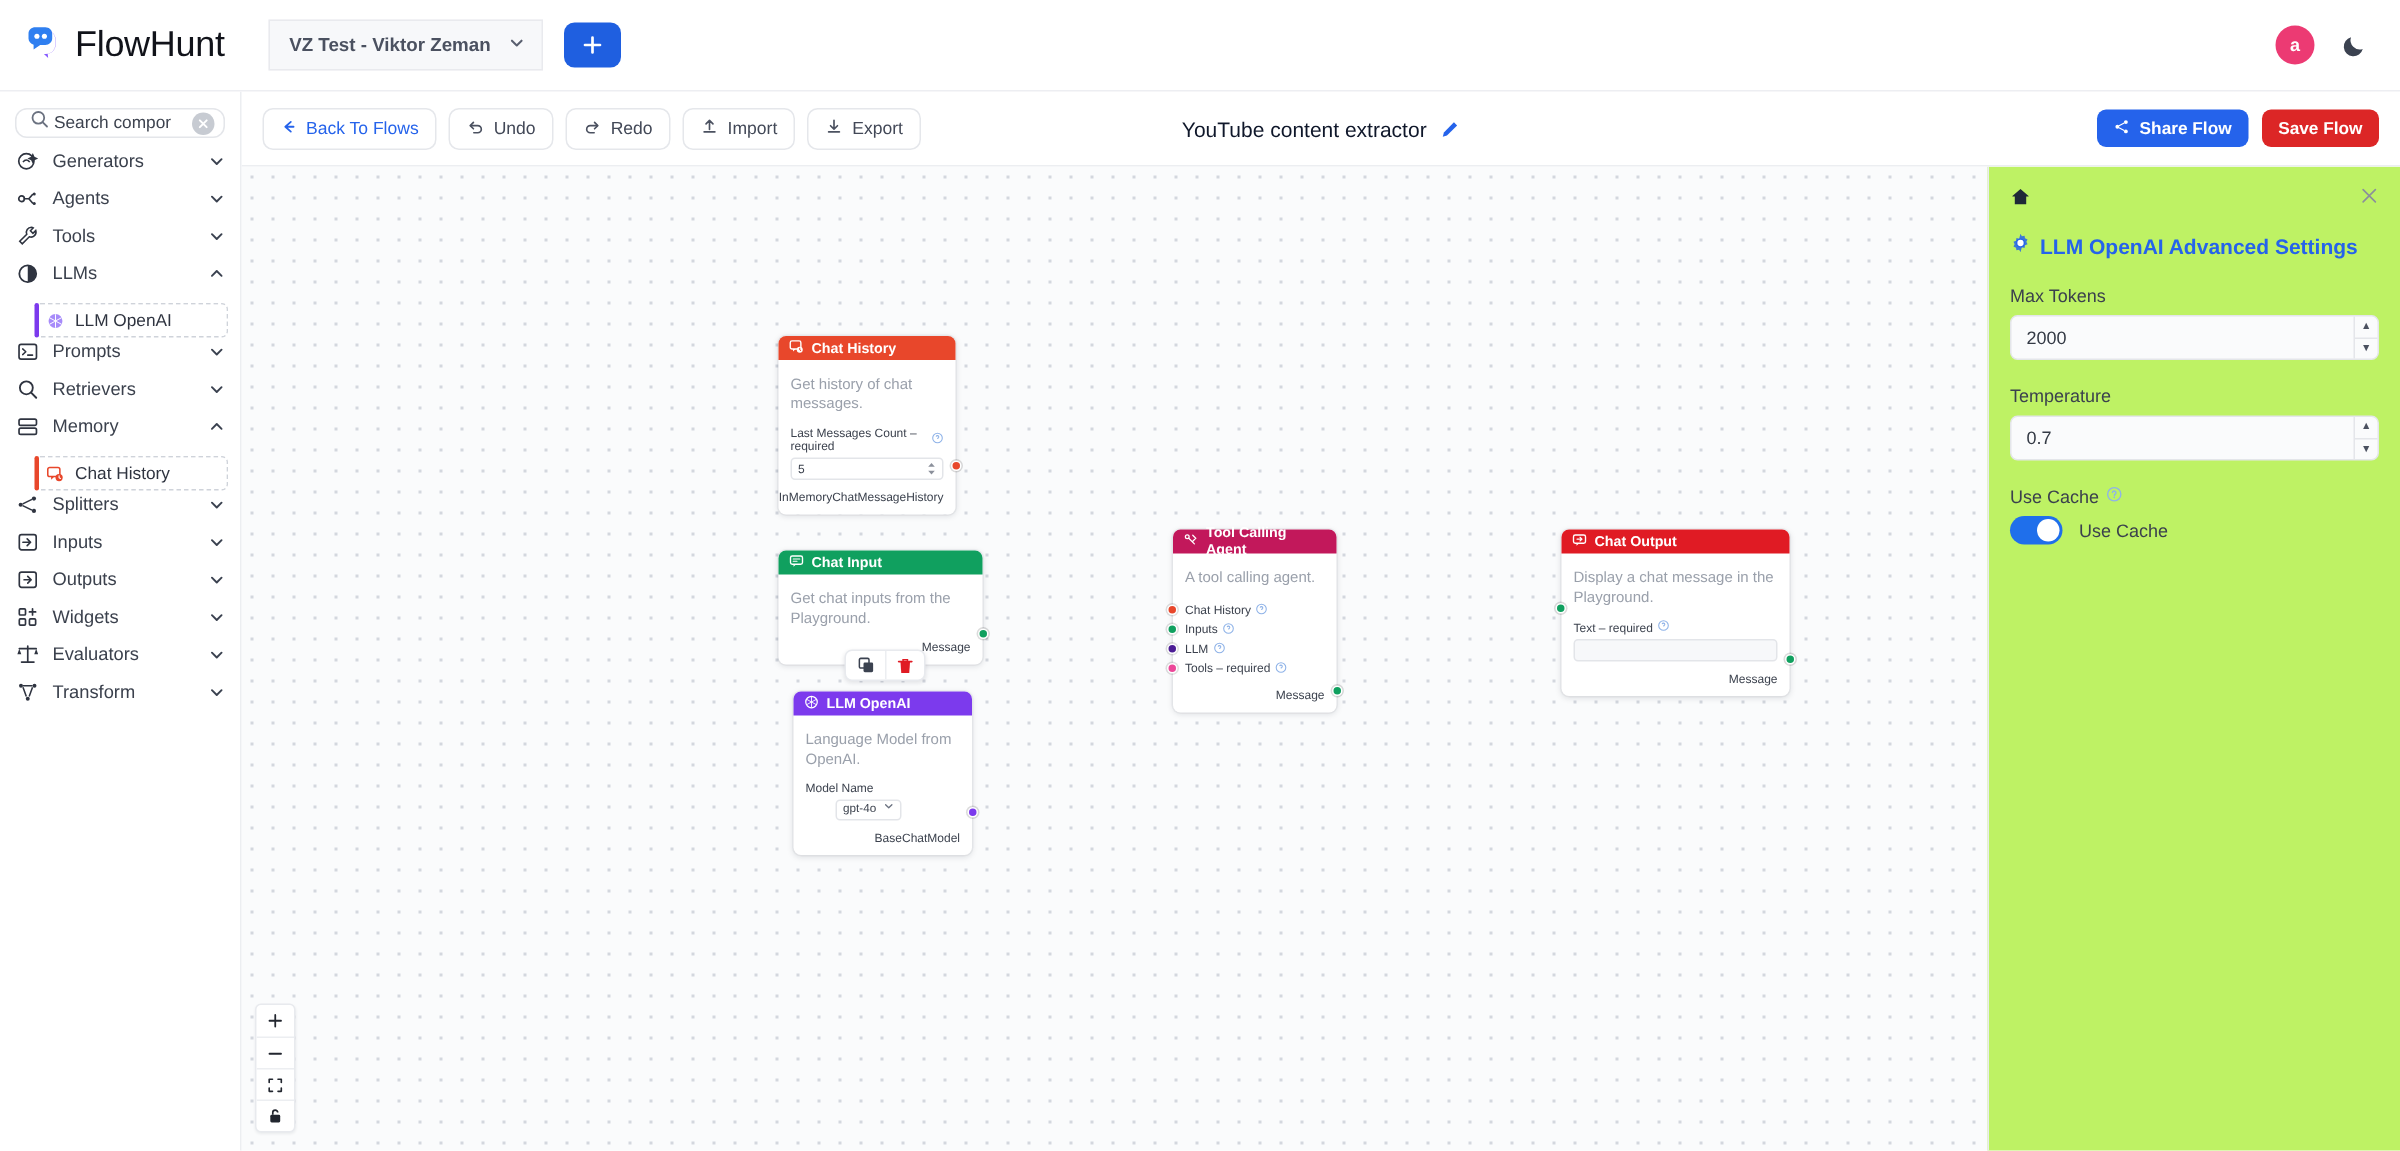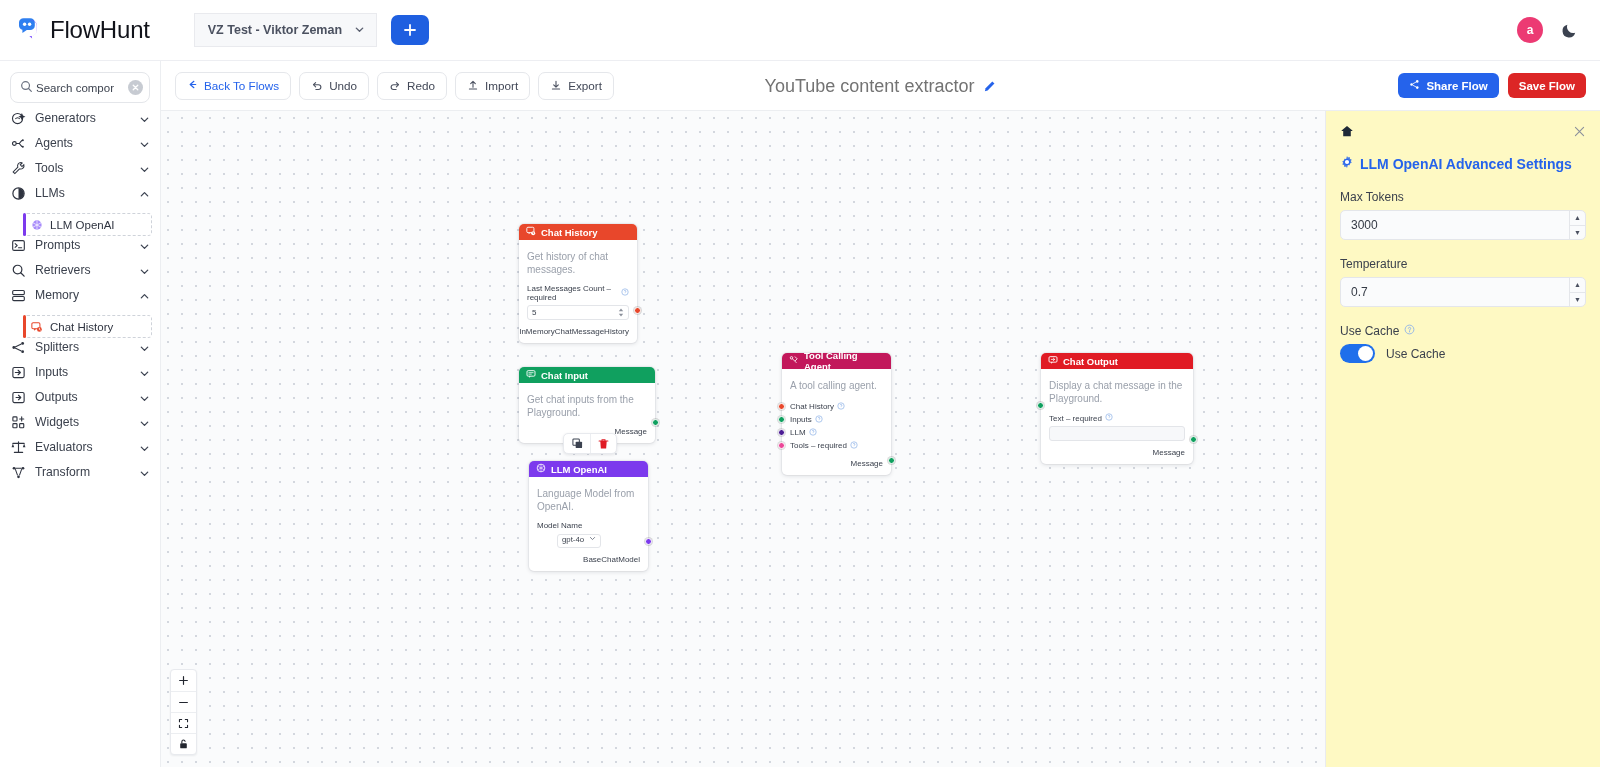--- a/index.html
+++ b/index.html
@@ -15,21 +15,21 @@
   #topbar {
     position: absolute; top: 0; left: 0; width: 1600px; height: 61px;
     background: #fff; display: flex; align-items: center;
     border-bottom: 1px solid #edeef2;
     z-index: 40;
   }
   #brand { display: flex; align-items: center; gap: 8px; margin-left: 16px; }
   #brand-name { font-size: 24px; font-weight: 400; color: #11131a; letter-spacing: -0.2px; }
 
   .workspace-select {
-    margin-left: 44px; height: 34px; min-width: 162px;
+    margin-left: 29px; height: 34px; min-width: 162px;
     background: #f7f8fa; border: 1px solid #e9eaee; border-radius: 0;
     display: flex; align-items: center; justify-content: space-between;
     padding: 0 11px 0 13px; gap: 12px; cursor: pointer; text-align: center;
   }
   .workspace-select span.lbl { font-size: 12.5px; color: #4b5160; font-weight: 600; white-space: nowrap; }
 
   .add-btn {
     margin-left: 14px; width: 38px; height: 30px; background: #1f5fe0;
     border-radius: 7px; display: flex; align-items: center; justify-content: center;
     cursor: pointer; border: none;
@@ -44,21 +44,21 @@
   }
   .moon { cursor: pointer; display: flex; }
 
   
   #sidebar {
     position: absolute; top: 61px; left: 0; width: 161px; height: 706px;
     background: #fff; border-right: 1px solid #eceef1;
     padding-top: 11px; z-index: 30;
   }
   .search-wrap {
-    margin: 0 10px 8px 10px; height: 31px; border: 1px solid #e4e6ea; border-radius: 8px;
+    margin: 0 10px 8px 10px; height: 20px; border: 1px solid #e4e6ea; border-radius: 8px;
     display: flex; align-items: center; padding: 0 6px 0 9px; gap: 3px; background: #fff;
   }
   .search-wrap input {
     border: none; outline: none; font-size: 11.5px; color: #3d434f;
     width: 100%; font-family: "Liberation Sans", sans-serif; background: transparent;
   }
   .search-wrap input::placeholder { color: #9aa0ac; }
   .clear-x {
     width: 15px; height: 15px; border-radius: 50%; background: #c7cbd2; flex: 0 0 auto;
     display: flex; align-items: center; justify-content: center; cursor: pointer;
@@ -98,21 +98,21 @@
     font-family: "Liberation Sans", sans-serif;
   }
   .tb-btn.link { color: #2563eb; }
   .tb-btn.primary { background: #1f5fe0; border-color: #1f5fe0; color: #fff; font-weight: 600; }
 
   #flow-title-wrap {
     position: absolute; left: 0; right: 0; top: 0; height: 50px;
     display: flex; align-items: center; justify-content: center; gap: 9px;
     pointer-events: none;
   }
-  #flow-title { font-size: 18px; color: #737373; }
+  #flow-title { font-size: 14px; color: #0f172a; }
   .pencil { pointer-events: auto; cursor: pointer; display: flex; }
 
   #flowbar-right { margin-left: auto; display: flex; align-items: center; gap: 9px; z-index: 2; }
   .pill {
     height: 25px; border-radius: 6px; display: inline-flex; align-items: center; gap: 6px;
     padding: 0 11px; font-size: 11.5px; font-weight: 700; color: #fff; cursor: pointer; border: none;
     font-family: "Liberation Sans", sans-serif;
   }
   .pill.share { background: #2563eb; }
   .pill.save { background: #dc2626; }
@@ -183,21 +183,21 @@
     box-shadow: 0 1px 2px rgba(16,24,40,.07);
   }
   #zoomctl > div {
     height: 21px; display: flex; align-items: center; justify-content: center; cursor: pointer;
   }
   #zoomctl > div + div { border-top: 1px solid #eceef1; }
 
   
   #rightpanel {
     position: absolute; top: 111px; right: 0; width: 275px; height: 656px;
-    background: #fef9c3; border-left: 1px solid #e9ebef; padding: 12px 14px; z-index: 25;
+    background: #bef264; border-left: 1px solid #e9ebef; padding: 12px 14px; z-index: 25;
   }
   .rp-top { display: flex; align-items: center; justify-content: space-between; height: 20px; }
   .rp-title {
     display: flex; align-items: center; gap: 6px; color: #2563eb;
     font-size: 14px; font-weight: 600; margin-top: 12px; margin-bottom: 18px;
   }
   .rp-label { font-size: 12px; color: #3b414d; margin-bottom: 6px; display: flex; align-items: center; gap: 5px; }
   .rp-input {
     height: 30px; border: 1px solid #e4e6ea; border-radius: 5px; background: #fafbfc;
     display: flex; align-items: center; justify-content: space-between;
@@ -787,21 +787,21 @@
           <circle cx="7" cy="7" r="2.2" stroke="#2563eb" stroke-width="1.5" fill="none"></circle>
           <path d="M7 .9l.9 1.6 1.8-.4.3 1.8 1.7.7-.8 1.6.8 1.6-1.7.7-.3 1.8-1.8-.4L7 13.1l-.9-1.6-1.8.4-.3-1.8-1.7-.7.8-1.6L2.3 6.2l1.7-.7.3-1.8 1.8.4z" fill="#2563eb" opacity=".85"></path>
           <circle cx="7" cy="7" r="2.1" fill="#fff"></circle>
         </svg>
     </span>
     <span>LLM OpenAI Advanced Settings</span>
   </div>
 
   <div class="rp-label">Max Tokens</div>
   <div class="rp-input">
-    <span>3000</span>
+    <span>2000</span>
     <span class="rp-spin">
       <div>▲</div>
       <div>▼</div>
     </span>
   </div>
 
   <div class="rp-label">Temperature</div>
   <div class="rp-input">
     <span>0.7</span>
     <span class="rp-spin">

